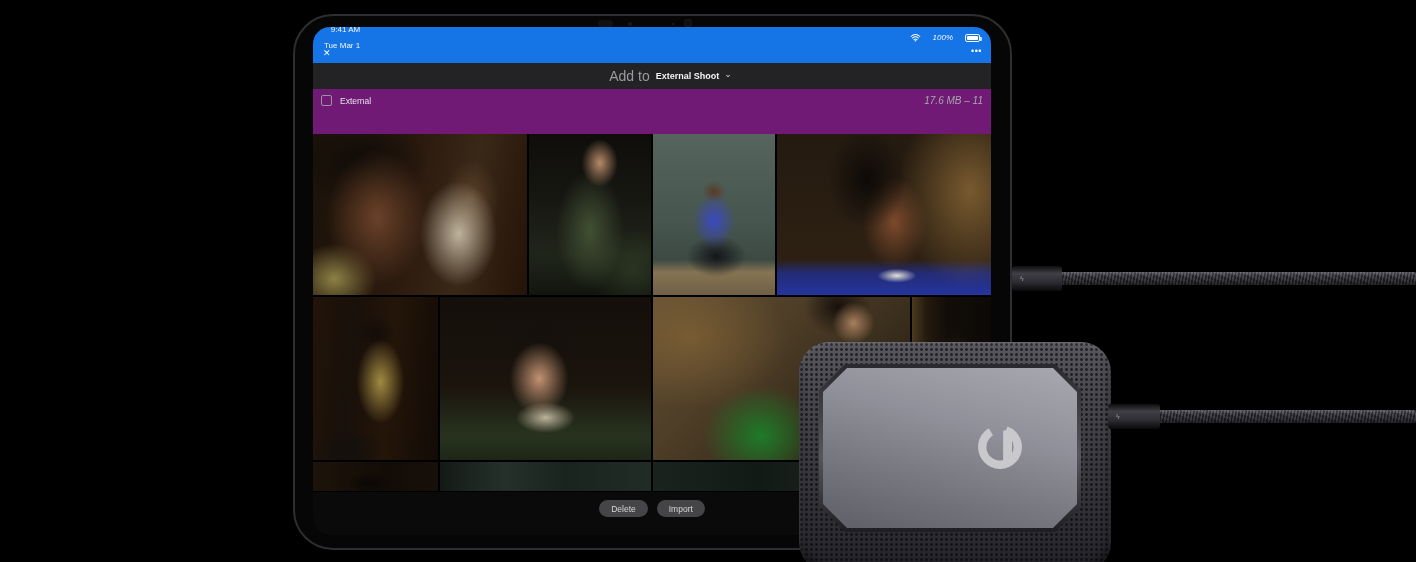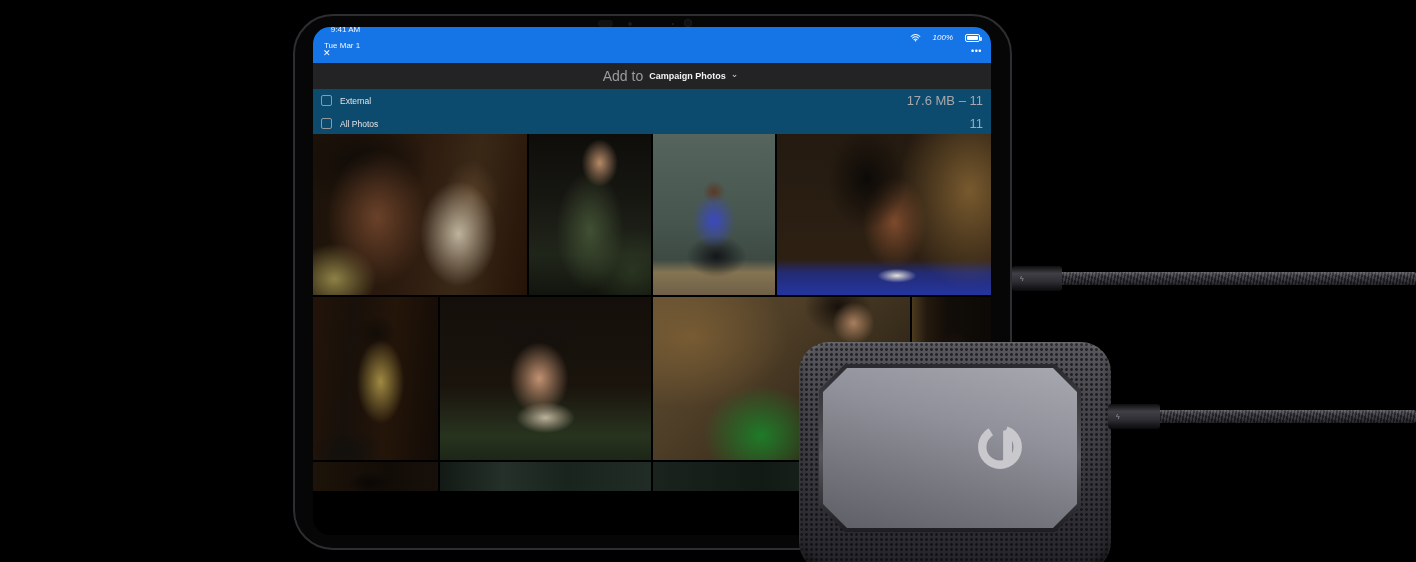--- a/index.html
+++ b/index.html
@@ -38,25 +38,25 @@
   .title{width:100%;text-align:center;color:#fff;font-size:9px;font-weight:700;letter-spacing:.1px;}
   .more{position:absolute;right:9px;top:0px;color:#fff;font-size:9px;letter-spacing:.5px;}
 
   
   .addto{height:26px;background:#232326;display:flex;align-items:center;justify-content:center;gap:6px;}
   .addto-label{color:#9b9b9f;font-size:14px;margin-left:37px;}
   .addto-value{color:#f2f2f4;font-size:9px;font-weight:700;display:flex;align-items:center;gap:5px;}
   .chev{font-size:9px;font-weight:400;color:#d8d8da;line-height:5px;transform:translateY(-2px);}
 
   
-  .sourcelist{height:45px;background:#0c4a6e;}
+  .sourcelist{height:45px;background:#701a75;}
   .source-row{height:23px;display:flex;align-items:center;padding:0 8px;gap:8px;}
   .checkbox{width:9px;height:9px;border:1px solid #97979b;border-radius:2px;flex:none;background:transparent;}
   .source-label{font-size:8.5px;color:#e4e4e6;flex:1;}
-  .source-meta{font-size:13px;color:#a8a8ac;}
+  .source-meta{font-size:10px;color:#a8a8ac;font-style:italic;}
 
   
   .grid{position:absolute;left:0;top:107px;width:678px;height:358px;background:#000;}
   .ph{position:absolute;}
   .r1{top:0;height:161px;}   .r2{top:163px;height:163px;}   .r3{top:328px;height:29px;}
   .ph-r1c1{left:0;width:214px;background:
     radial-gradient(55px 75px at 68% 62%, rgba(214,203,180,.85) 0%, rgba(214,203,180,0) 70%),
     radial-gradient(40px 55px at 74% 40%, rgba(120,90,60,.5), transparent 70%),
     radial-gradient(70px 95px at 30% 52%, #6a4129 0%, rgba(106,65,41,0) 72%),
     radial-gradient(85px 65px at 24% 18%, #0f0b07 0%, transparent 75%),
@@ -187,53 +187,52 @@
       </div>
       <div class="appbar">
         <span class="close">✕</span>
         <span class="more">•••</span>
       </div>
     </div>
 
     <div class="addto">
       <span class="addto-label">Add to</span>
       <span class="addto-value">
-        <span>Campaign Photos</span>
+        <span>External Shoot</span>
         <span class="chev">⌄</span>
       </span>
     </div>
 
     <div class="sourcelist">
       <div class="source-row">
         <span class="checkbox"></span>
         <span class="source-label">External</span>
         <span class="source-meta">17.6 MB – 11</span>
-      </div>
-      <div class="source-row">
-        <span class="checkbox"></span>
-        <span class="source-label">All Photos</span>
-        <span class="source-meta">11</span>
       </div>
     </div>
 
     <div class="grid">
       <div class="ph r1 ph-r1c1"></div>
       <div class="ph r1 ph-r1c2"></div>
       <div class="ph r1 ph-r1c3"></div>
       <div class="ph r1 ph-r1c4"></div>
       <div class="ph r2 ph-r2c1"></div>
       <div class="ph r2 ph-r2c2"></div>
       <div class="ph r2 ph-r2c3"></div>
       <div class="ph r2 ph-r2c4"></div>
       <div class="ph r3 ph-r3c1"></div>
       <div class="ph r3 ph-r3c2"></div>
       <div class="ph r3 ph-r3c3"></div>
       <div class="ph r3 ph-r3c4"></div>
     </div>
 
+    <div class="screen-footer">
+      <button class="pill-btn">Delete</button>
+      <button class="pill-btn">Import</button>
+    </div>
 
   </div>
 </div>
 
 <div class="drive">
   <div class="plate-bevel"></div>
   <div class="plate"></div>
   <svg class="glogo" viewBox="0 0 46 46">
     <circle cx="23" cy="23" r="17" fill="none" stroke="#c9c9cd" stroke-width="8" pathLength="100" stroke-dasharray="86 14" stroke-dashoffset="-93" transform="rotate(-45 23 23)"></circle>
     <rect x="26" y="7" width="8.5" height="32" rx="1.5" fill="#c9c9cd"></rect>

